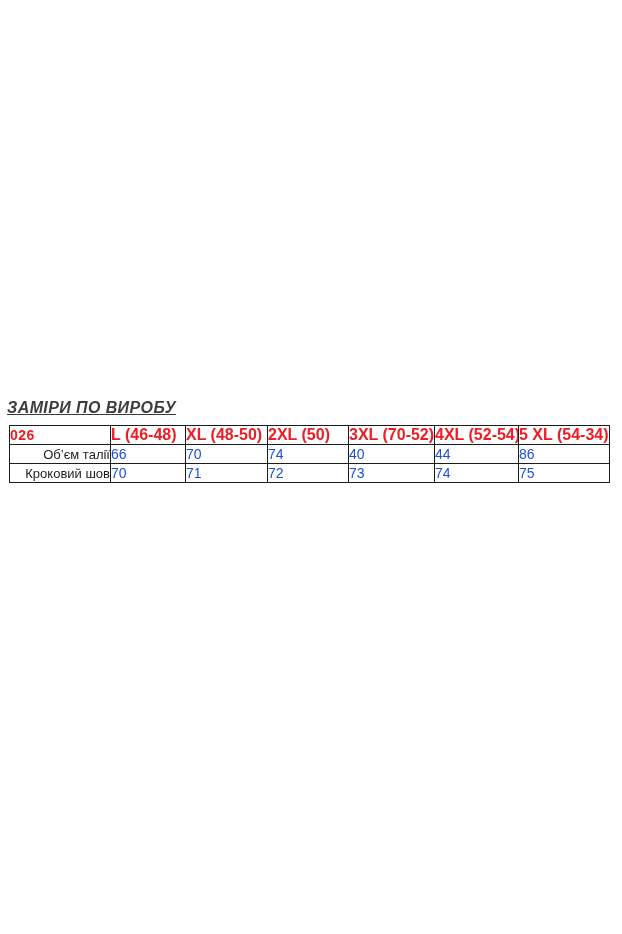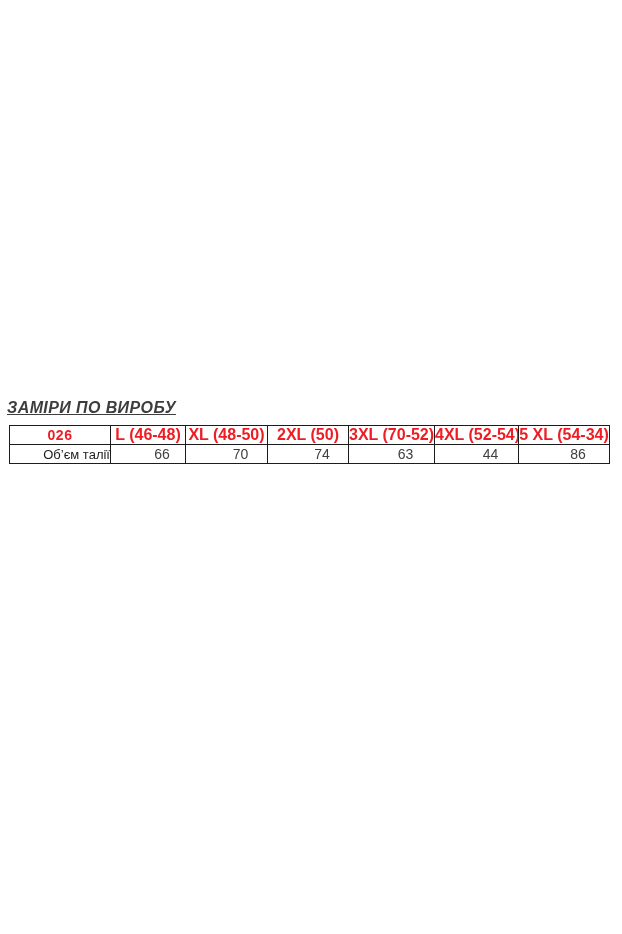--- a/index.html
+++ b/index.html
@@ -33,39 +33,38 @@
     top: 425px;
     width: 600px;
     border-collapse: collapse;
     table-layout: fixed;
   }
   .size-table th,
   .size-table td {
     border: 1px solid #1c1c1c;
     height: 18px;
     padding: 0;
-    text-align: center;
+    text-align: left;
     vertical-align: middle;
     overflow: hidden;
     white-space: nowrap;
   }
   .size-table th {
     color: #ee1c23;
     font-weight: bold;
     font-size: 16px;
   }
   .size-table th.article {
     font-size: 14px;
     letter-spacing: 0.5px;
   }
   .size-table td {
     font-size: 14px;
     font-weight: normal;
-    color: #404040;
-    padding-left: 28px;
+    color: #1d4ed8;
   }
   .size-table td.row-label {
     text-align: right;
     padding-left: 7px;
     font-size: 13px;
     color: #1d1d1d;
   }
 </style>
 </head>
 <body>
@@ -94,20 +93,29 @@
         <th>4XL (52-54)</th>
         <th>5 XL (54-34)</th>
       </tr>
     </thead>
     <tbody>
       <tr>
         <td class="row-label">Об’єм талії</td>
         <td>66</td>
         <td>70</td>
         <td>74</td>
-        <td>63</td>
+        <td>40</td>
         <td>44</td>
         <td>86</td>
+      </tr>
+      <tr>
+        <td class="row-label">Кроковий шов</td>
+        <td>70</td>
+        <td>71</td>
+        <td>72</td>
+        <td>73</td>
+        <td>74</td>
+        <td>75</td>
       </tr>
     </tbody>
   </table>
 
 </div>
 
 </body></html>

